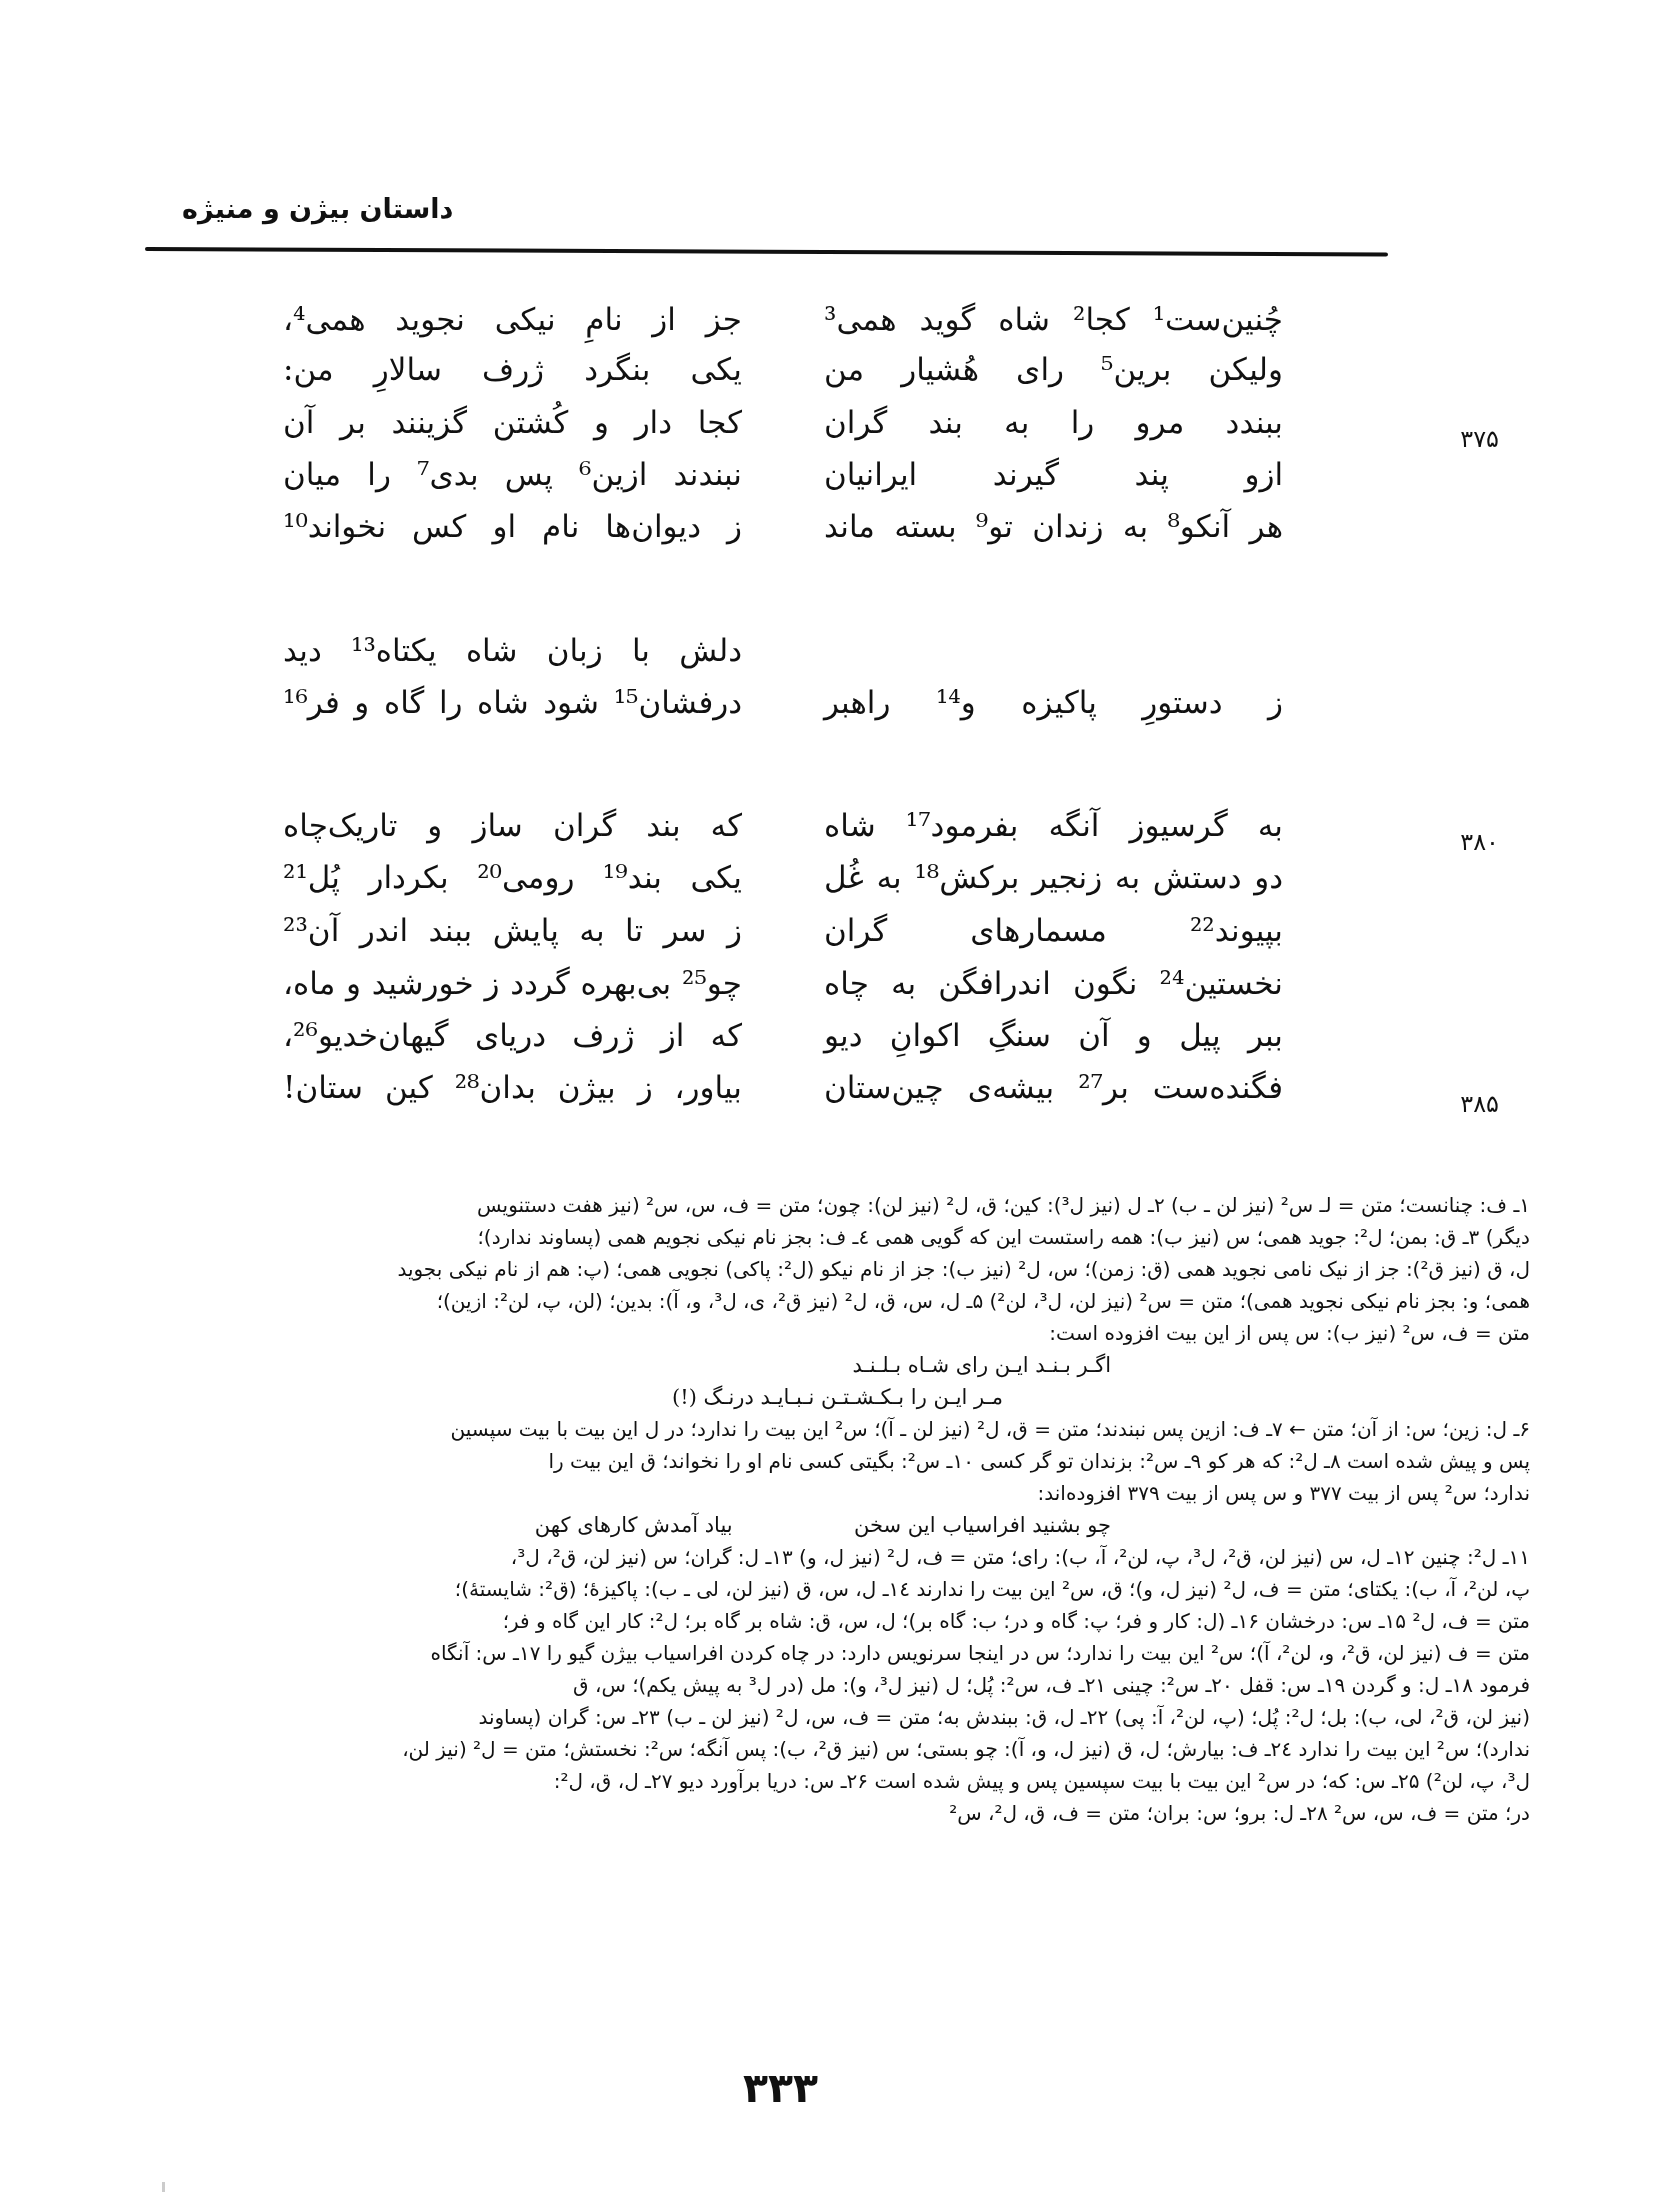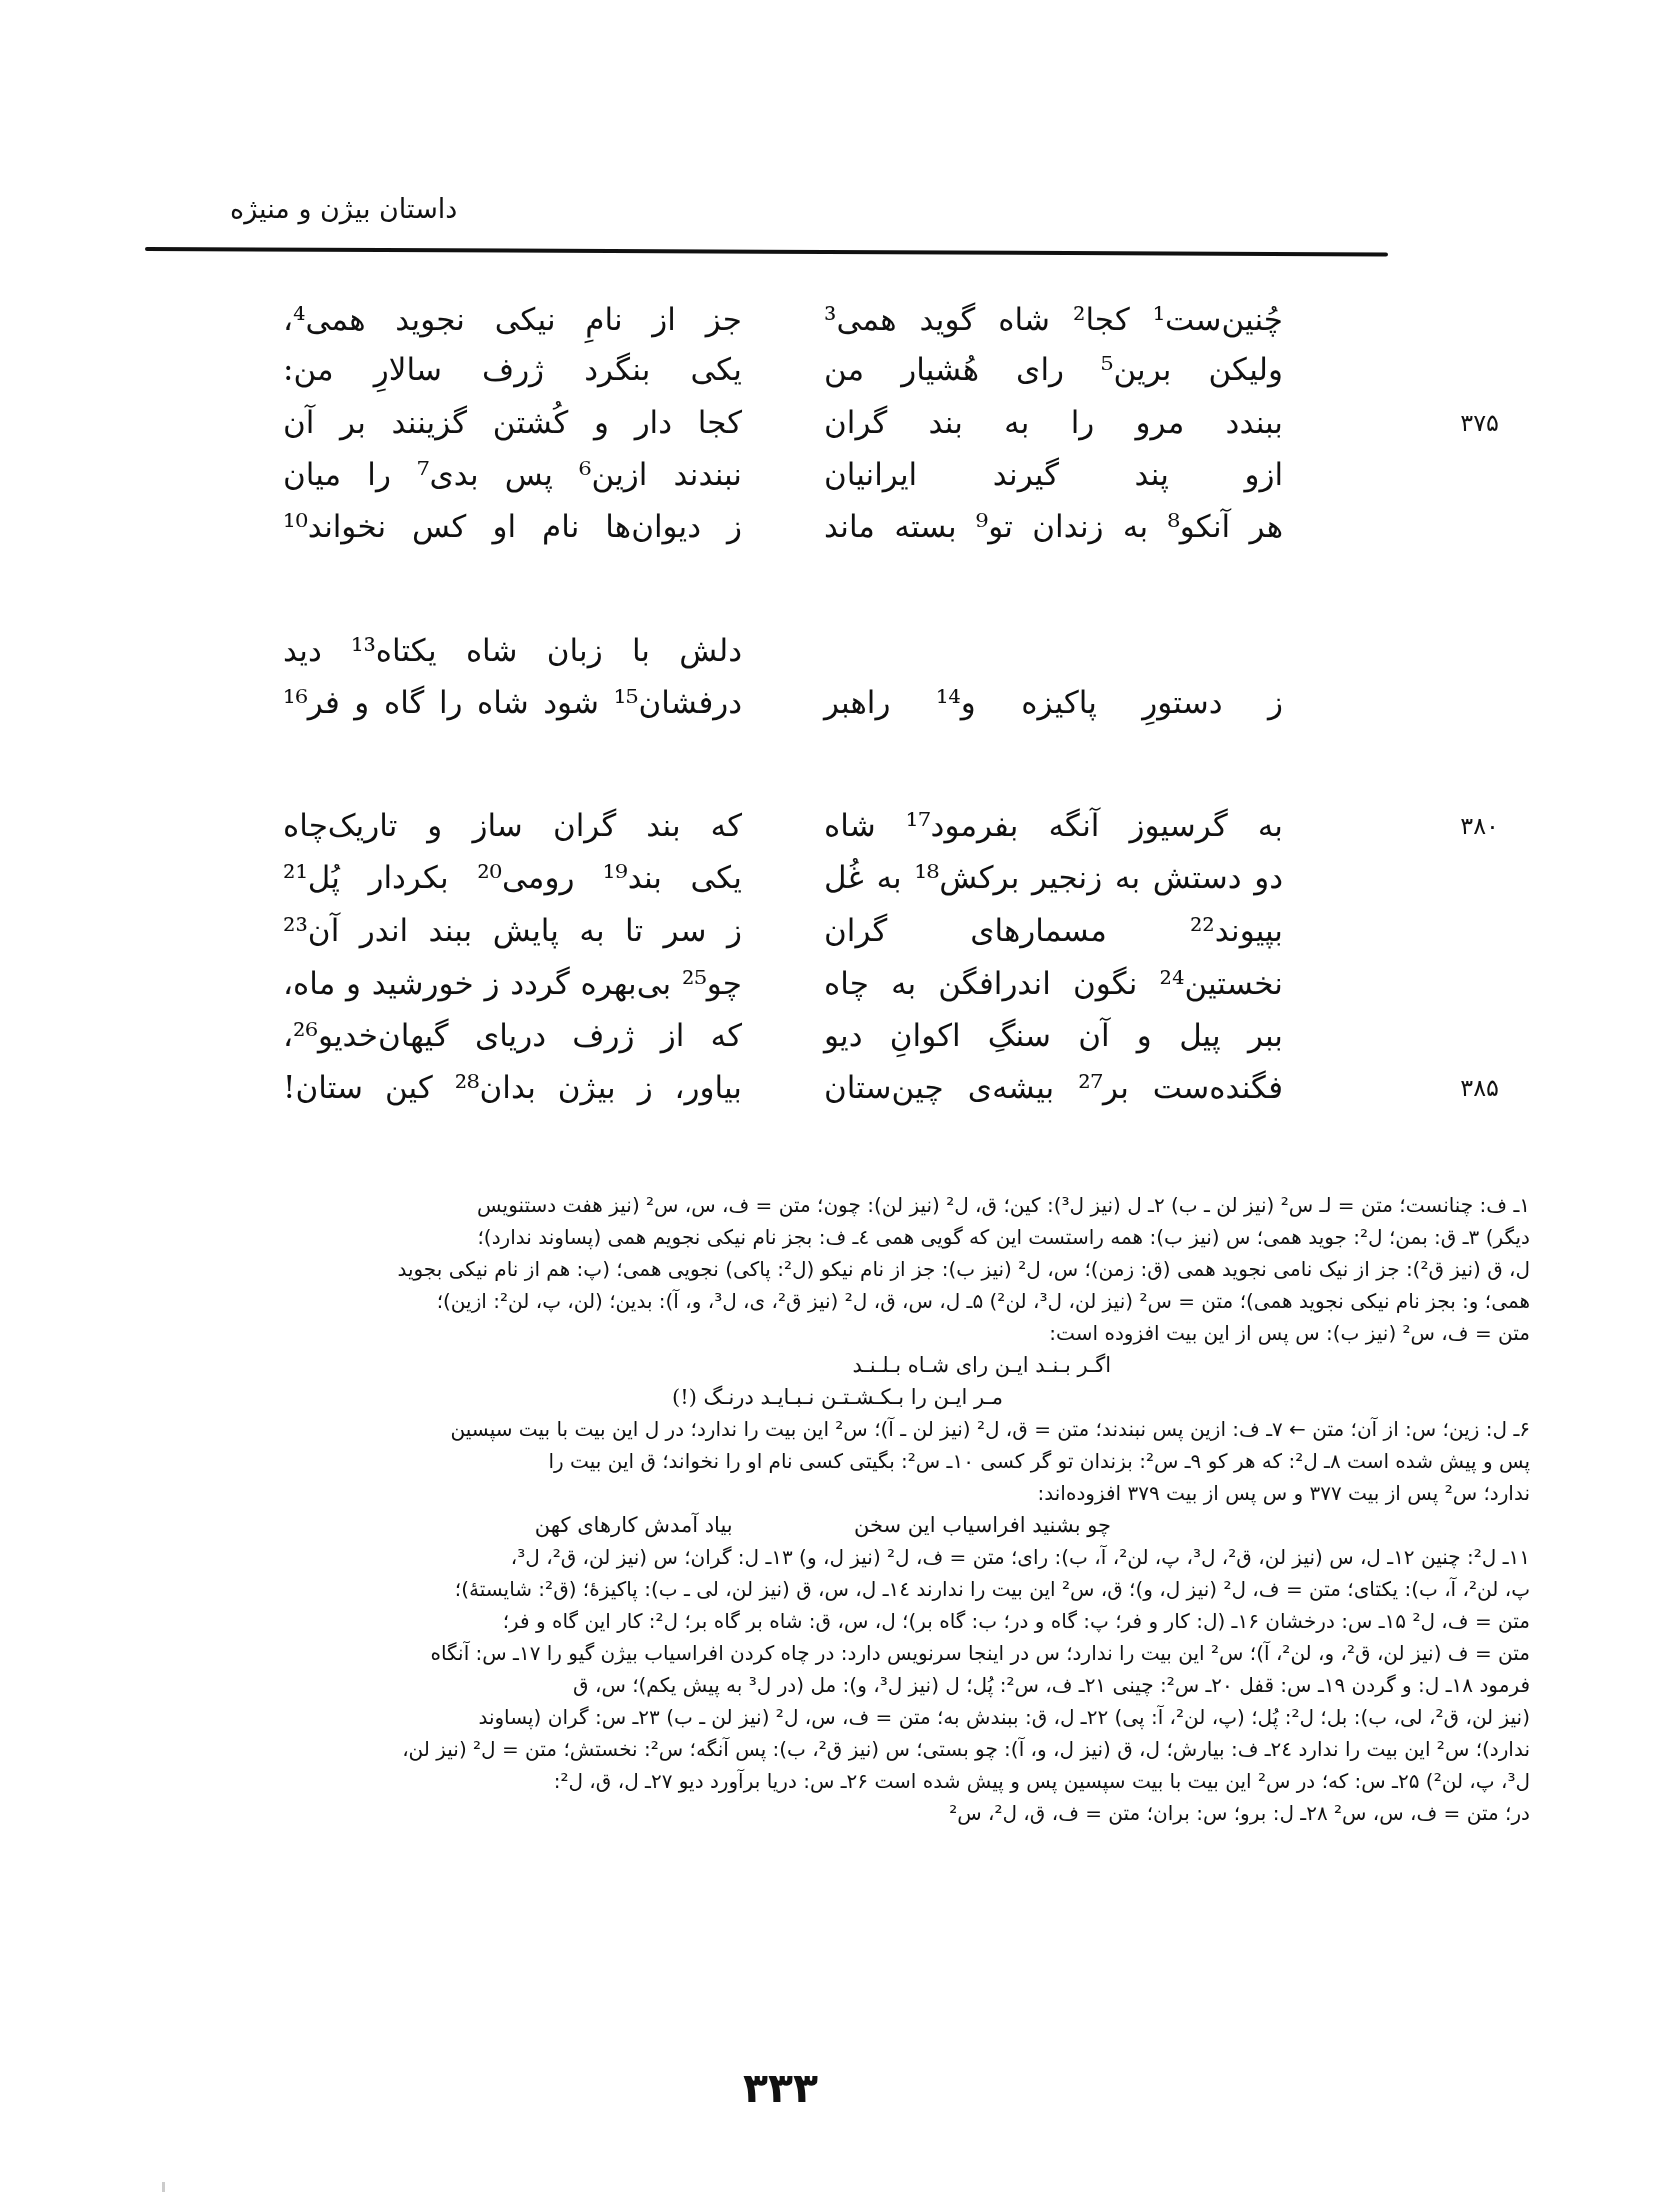--- a/index.html
+++ b/index.html
@@ -3,41 +3,41 @@
 <meta charset="utf-8">
 <style>
   html, body { margin: 0; padding: 0; background: #ffffff; }
   body {
     width: 1677px; height: 2194px; position: relative; overflow: hidden;
     font-family: "DejaVu Serif", serif; color: #111;
   }
   .page { position: absolute; left: 0; top: 0; width: 1677px; height: 2194px; }
   .running-head {
     position: absolute; left: 182px; top: 193px;
-    font-family: "DejaVu Sans", sans-serif; font-weight: normal;
-    font-size: 27px; direction: rtl; color: #111; margin-left: 48px;
+    font-family: "DejaVu Sans", sans-serif; font-weight: bold;
+    font-size: 27px; direction: rtl; color: #111;
   }
   .head-rule {
     position: absolute; left: 145px; top: 247px; width: 1243px; height: 4px;
     background: #111; border-radius: 2px; transform: rotate(0.25deg);
     transform-origin: left center;
   }
   .verses { position: absolute; left: 0; top: 0; width: 100%; }
   .verse-row {
     position: absolute; left: 270px; width: 1148px; height: 47px;
     direction: rtl; font-size: 31px; font-family: "DejaVu Serif", serif;
   }
   .hemistich {
     position: absolute; top: 0; white-space: nowrap; direction: rtl;
     text-align: justify; text-align-last: justify;
   }
   .hemistich.first { right: 135px; width: 459px; }
   .hemistich.second { right: 676px; width: 459px; }
   .line-number {
-    position: absolute; right: -81px; top: 5px;
+    position: absolute; right: -81px; top: 21px;
     font-family: "DejaVu Sans", sans-serif; font-size: 24px; direction: rtl;
   }
   .footnotes {
     position: absolute; left: 145px; top: 1189px; width: 1385px;
     direction: rtl; font-family: "DejaVu Sans", sans-serif; font-size: 20px;
     line-height: 32px; text-align: justify; color: #111;
   }
   .fn-line { display: block; white-space: normal; }
   .fn-verse {
     display: block; direction: rtl; font-family: "DejaVu Serif", serif;

